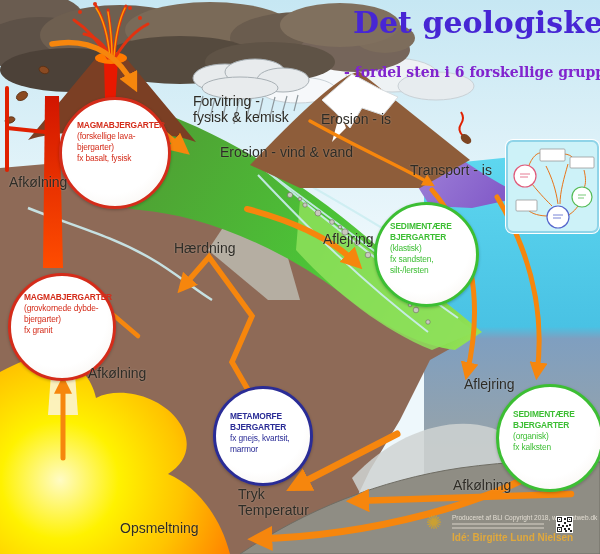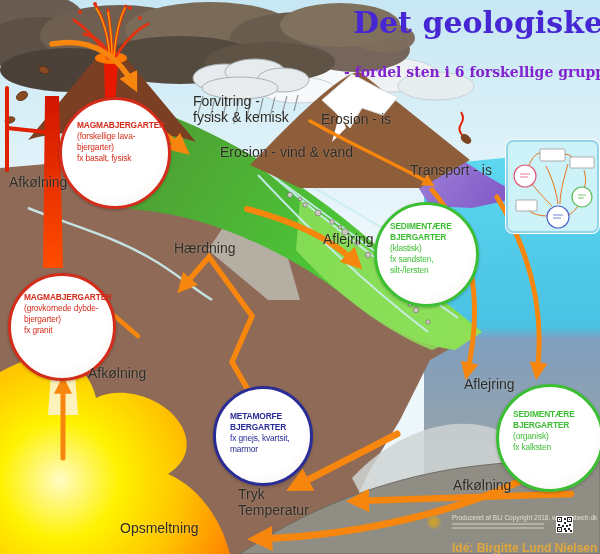--- a/index.html
+++ b/index.html
@@ -34,21 +34,21 @@
   #inset{position:absolute;left:506px;top:140px;width:93px;height:93px;z-index:5;
     background:#cdf2f8;border:2px solid #8fd4e8;border-radius:7px;box-sizing:border-box;
     box-shadow:0 0 0 1px #ffffff;}
 
   
   #credits{position:absolute;left:424px;top:508px;width:160px;height:44px;z-index:6;}
   #seal{position:absolute;left:2px;top:5px;font-size:19px;color:#caa033;line-height:1;}
   #credit-text{position:absolute;left:28px;top:6px;width:102px;}
   .credit-produced{font-size:6.5px;color:#e2ddd2;line-height:1.2;white-space:nowrap;}
   .credit-microbar{height:2px;background:rgba(235,230,218,.40);margin:1.5px 0;width:92px;}
-  .credit-idea{font-size:12px;font-weight:bold;color:#e0a83c;margin-top:12px;white-space:nowrap;}
+  .credit-idea{font-size:10px;font-weight:bold;color:#e0a83c;margin-top:3px;white-space:nowrap;}
   #qr{position:absolute;left:132px;top:8px;}
 </style>
 </head>
 <body>
 
 <div id="poster">
 
   <svg id="bg" width="600" height="554" viewBox="0 0 600 554">
     <defs>
       <linearGradient id="gSky" x1="0" y1="0" x2="0" y2="250" gradientUnits="userSpaceOnUse">

